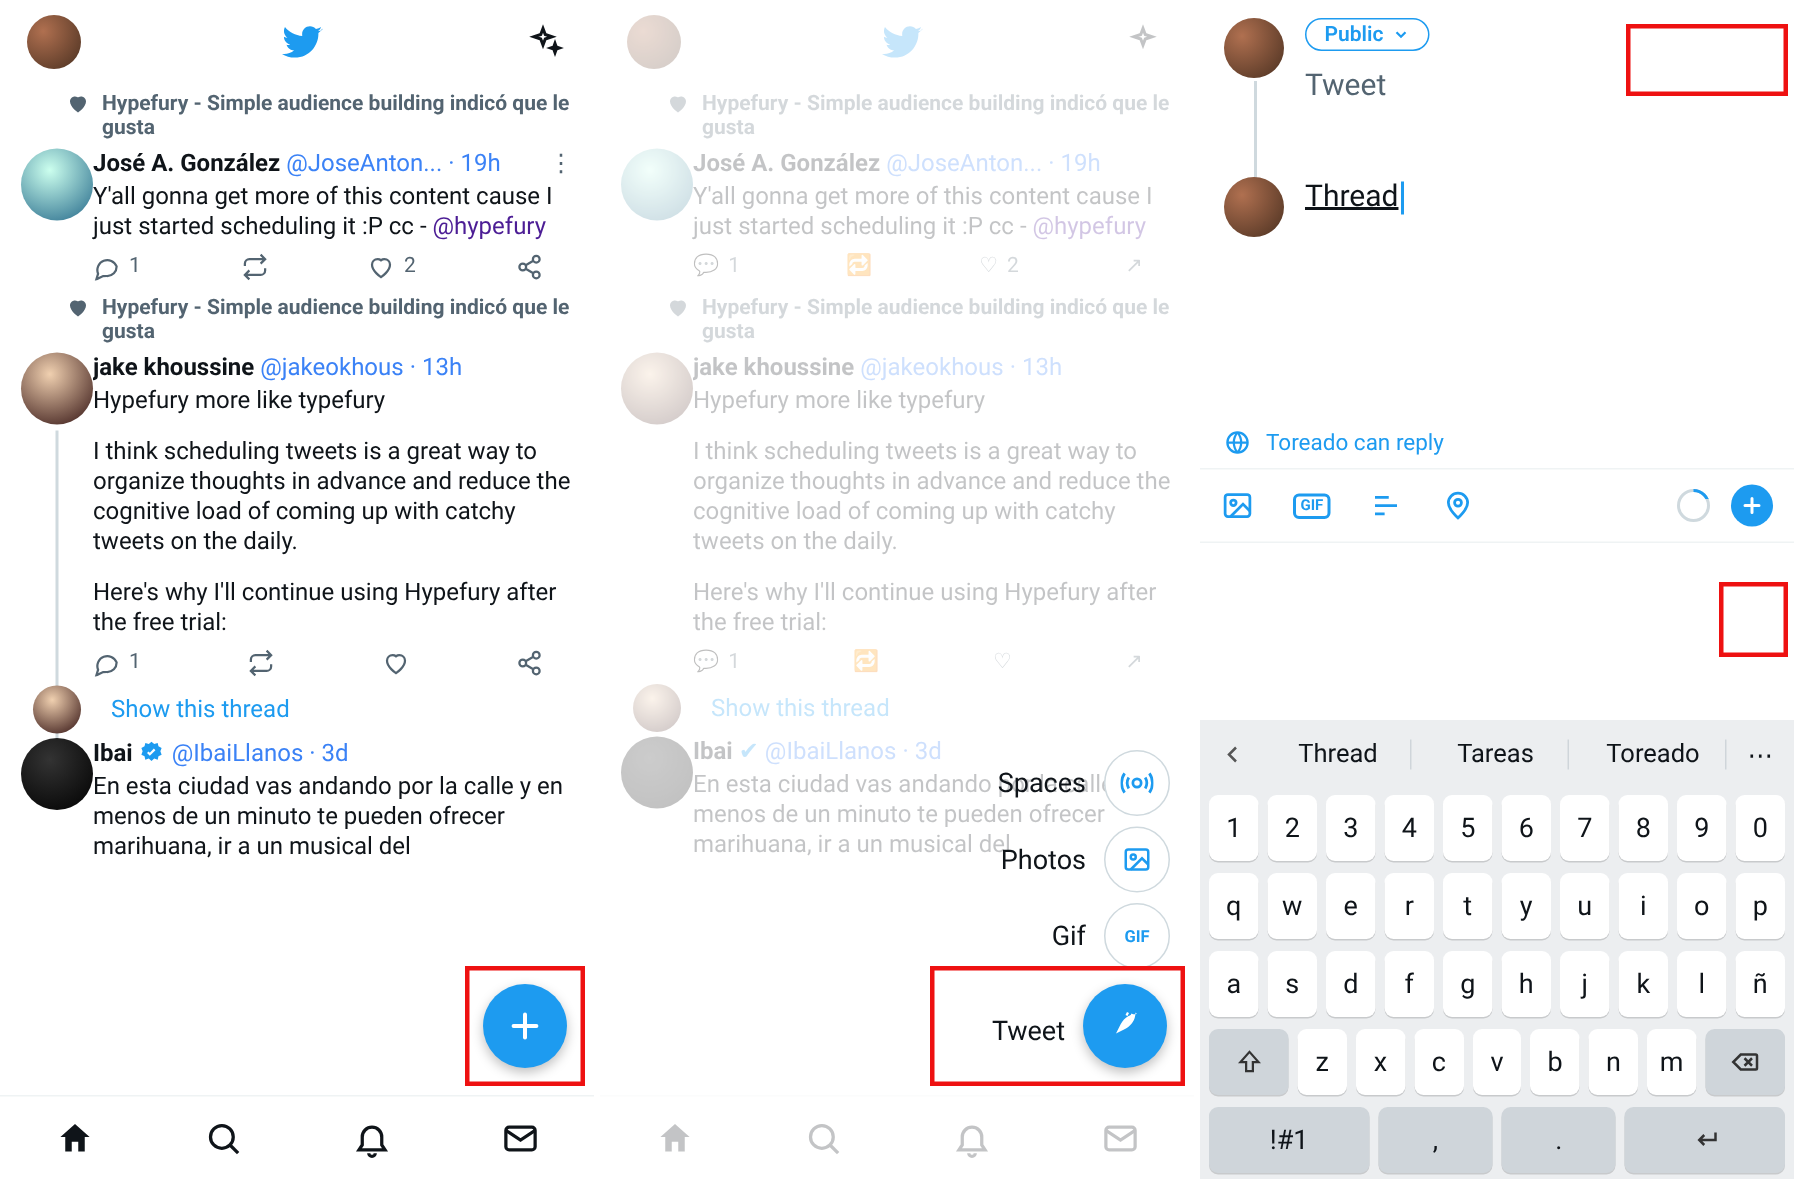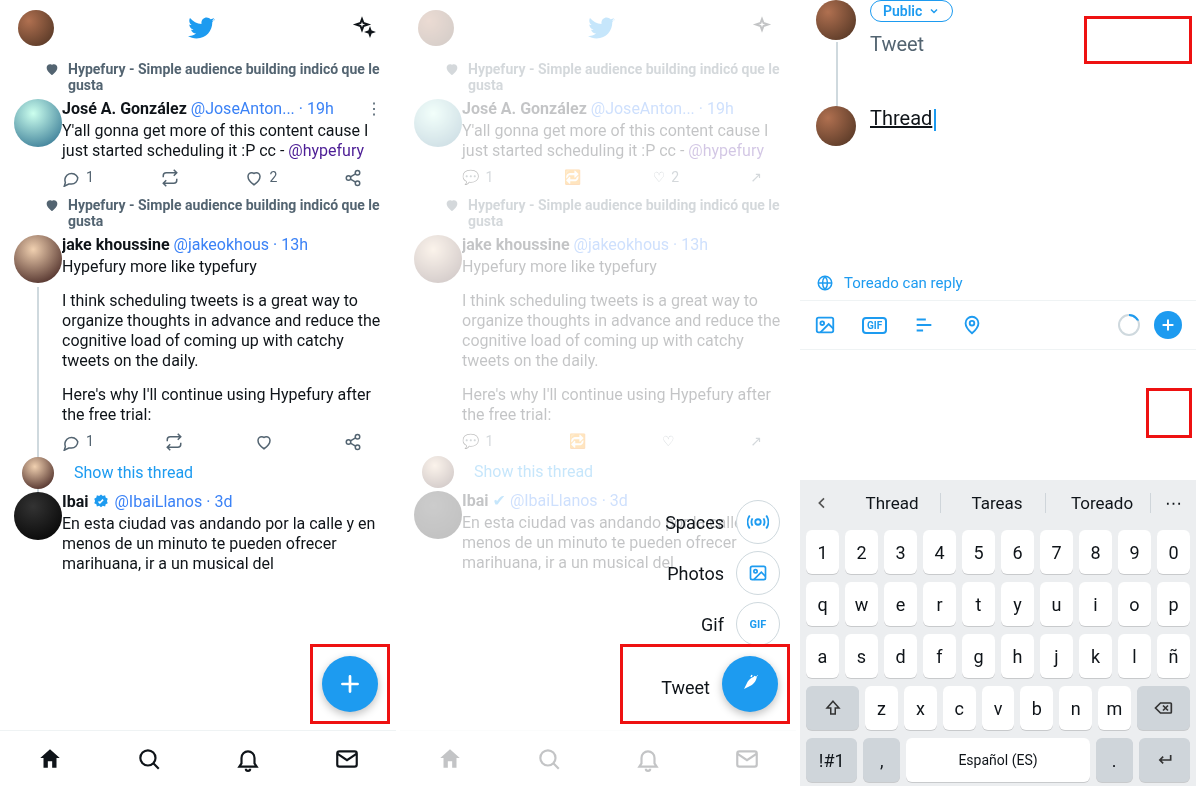--- a/index.html
+++ b/index.html
@@ -112,21 +112,21 @@
   
   .compose-top {
     height:64px; display:flex; align-items:center; justify-content:space-between; padding:0 12px;
   }
   .close-x { font-size:24px; padding:8px; }
   .tweet-all-btn {
     background:#1d9bf0; color:#fff; border-radius:999px; padding:8px 16px;
     font-weight:700; font-size:15px;
   }
   .compose-area { padding: 0 16px; }
-  .compose-row { display:flex; gap:14px; align-items:flex-start; margin-bottom:10px; position:relative;}
+  .compose-row { display:flex; gap:14px; align-items:flex-start; margin-bottom:10px; position:relative;margin-top:12px;}
   .compose-row .avatar-sm2 {
     width:40px; height:40px; border-radius:50%;
     background: radial-gradient(circle at 30% 30%, #b07050, #4a3020);
     flex-shrink:0;
   }
   .audience-chip {
     display:inline-flex; align-items:center; gap:6px;
     color:#1d9bf0; border:1px solid #1d9bf0; border-radius:999px;
     padding:2px 12px; font-size:14px; font-weight:600;
   }
@@ -649,21 +649,20 @@
       <span class="key fn wide">
           <svg width="20" height="20" viewBox="0 0 24 24" fill="none" stroke="#333" stroke-width="2">
             <path d="M21 6H9l-6 6 6 6h12a1 1 0 001-1V7a1 1 0 00-1-1z"></path>
             <path d="M12 9l6 6M18 9l-6 6"></path>
           </svg>
         </span>
     </div>
     <div class="kb-row">
       <span class="key fn wide">!#1</span>
       <span class="key fn">,</span>
-      <span class="key space">Español (ES)</span>
       <span class="key fn">.</span>
       <span class="key fn wide" style="color:#333;">
           <svg width="20" height="20" viewBox="0 0 24 24" fill="none" stroke="#333" stroke-width="2">
             <path d="M20 6v6H7M11 8l-4 4 4 4"></path>
           </svg>
         </span>
     </div>
   </div>
 </div>
 

